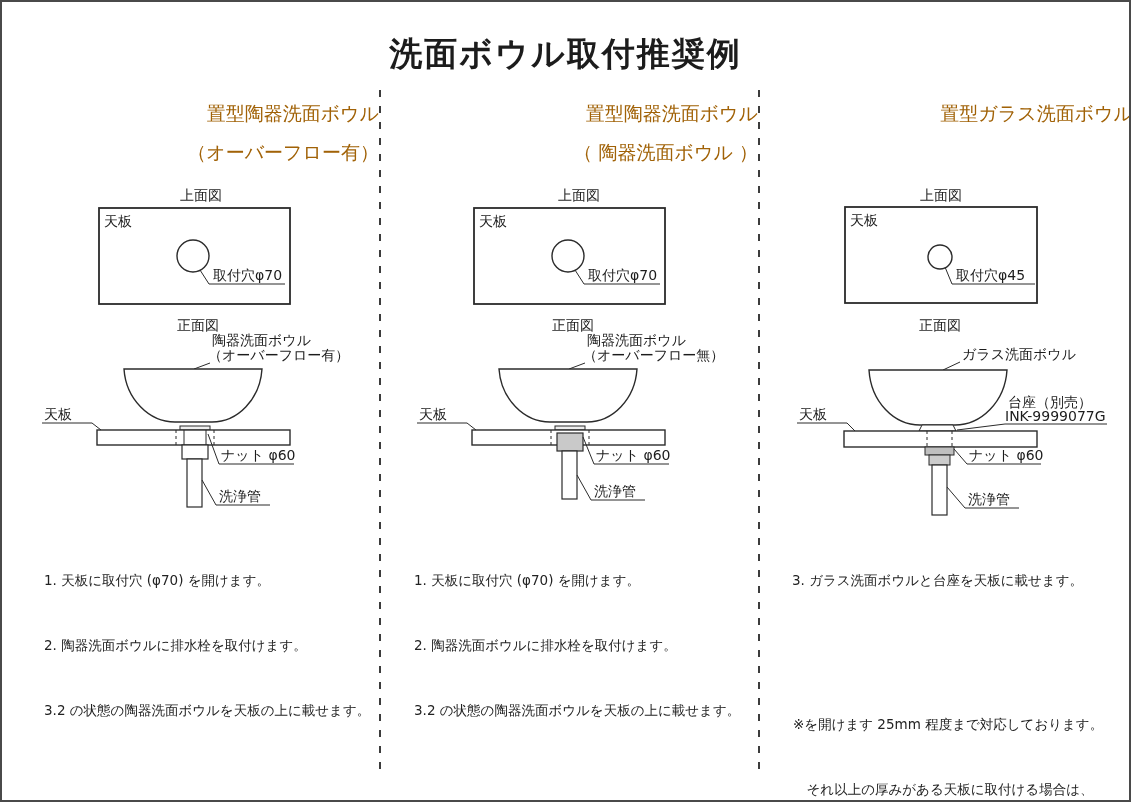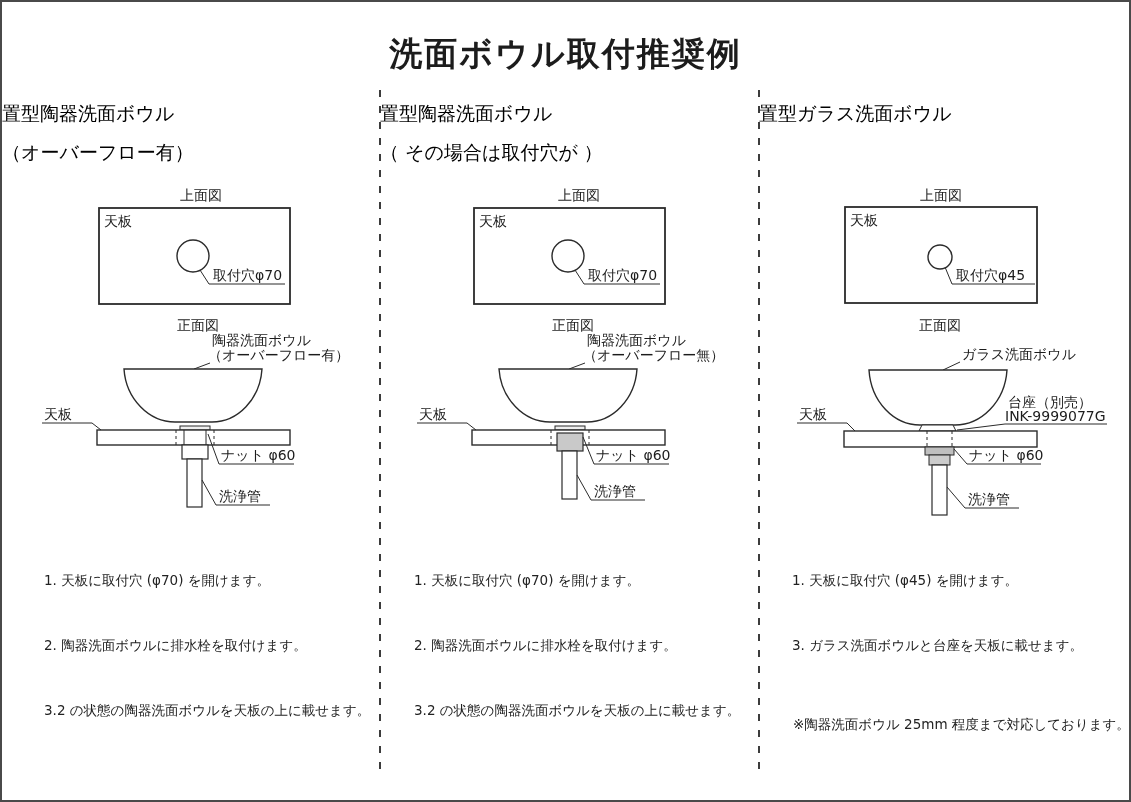--- a/index.html
+++ b/index.html
@@ -23,21 +23,21 @@
     background:repeating-linear-gradient(to bottom,#3c3c3c 0 7px,transparent 7px 16px);
   }
   #sep1{left:377px;}
   #sep2{left:756px;}
   .col{position:absolute;top:0;height:802px;}
   #col1{left:0;width:377px;}
   #col2{left:378px;width:378px;}
   #col3{left:757px;width:374px;}
   .col-header{
     position:absolute;top:92px;left:0;width:100%;
-    text-align:left;font-size:19px;line-height:39px;color:#000000;
+    text-align:right;font-size:19px;line-height:39px;color:#a16207;
   }
   .diagram{position:absolute;top:185px;left:0;}
   .diagram text{font-size:14px;fill:#1c1c1c;font-family:"DejaVu Sans","Liberation Sans",sans-serif;}
   .steps,.notes{
     position:absolute;font-size:13.5px;line-height:21.8px;color:#222;
     white-space:pre;
   }
   .steps{top:524px;}
   .notes{top:646px;}
   #col1 .steps{left:42px;}
@@ -100,21 +100,21 @@
       <div class="ln">1. 天板に取付穴 (φ70) を開けます。</div>
       <div class="ln">2. 陶器洗面ボウルに排水栓を取付けます。</div>
       <div class="ln">3.2 の状態の陶器洗面ボウルを天板の上に載せます。</div>
       
     </div>
   </div>
 
   <div id="col2" class="col">
     <div class="col-header">
       <div>置型陶器洗面ボウル</div>
-      <div>（ その場合は取付穴が ）</div>
+      <div>（ 陶器洗面ボウル ）</div>
     </div>
 
     <svg class="diagram" width="378" height="340" viewBox="0 0 378 340">
 
       <text x="199" y="13" text-anchor="middle">上面図</text>
       <rect x="94" y="21" width="191" height="96" fill="none" stroke="#2b2b2b" stroke-width="1.8"></rect>
       <text x="99" y="39">天板</text>
       <circle cx="188" cy="69" r="16" fill="none" stroke="#2b2b2b" stroke-width="1.4"></circle>
       <polyline points="195,83 204,97 280,97" fill="none" stroke="#2b2b2b" stroke-width="1"></polyline>
       <text x="208" y="93">取付穴φ70</text>
@@ -188,25 +188,25 @@
       <polyline points="38,236 88,236 96,244" fill="none" stroke="#2b2b2b" stroke-width="1"></polyline>
 
       <polyline points="195,262 208,277 282,277" fill="none" stroke="#2b2b2b" stroke-width="1"></polyline>
       <text x="210" y="273">ナット φ60</text>
 
       <polyline points="188,300 206,321 260,321" fill="none" stroke="#2b2b2b" stroke-width="1"></polyline>
       <text x="209" y="317">洗浄管</text>
     </svg>
 
     <div class="steps">
-      <div class="ln">1. 天板に取付穴 (φ45) を開けます。</div>
       <div class="ln">3. ガラス洗面ボウルと台座を天板に載せます。</div>
       
       
     </div>
 
     <div class="notes">
-      <div class="ln">※陶器洗面ボウル 25mm 程度まで対応しております。</div>
+      <div class="ln">※を開けます 25mm 程度まで対応しております。</div>
+      <div class="ln">　それ以上の厚みがある天板に取付ける場合は、</div>
       
     </div>
   </div>
 
 </div>
 
 </body></html>

